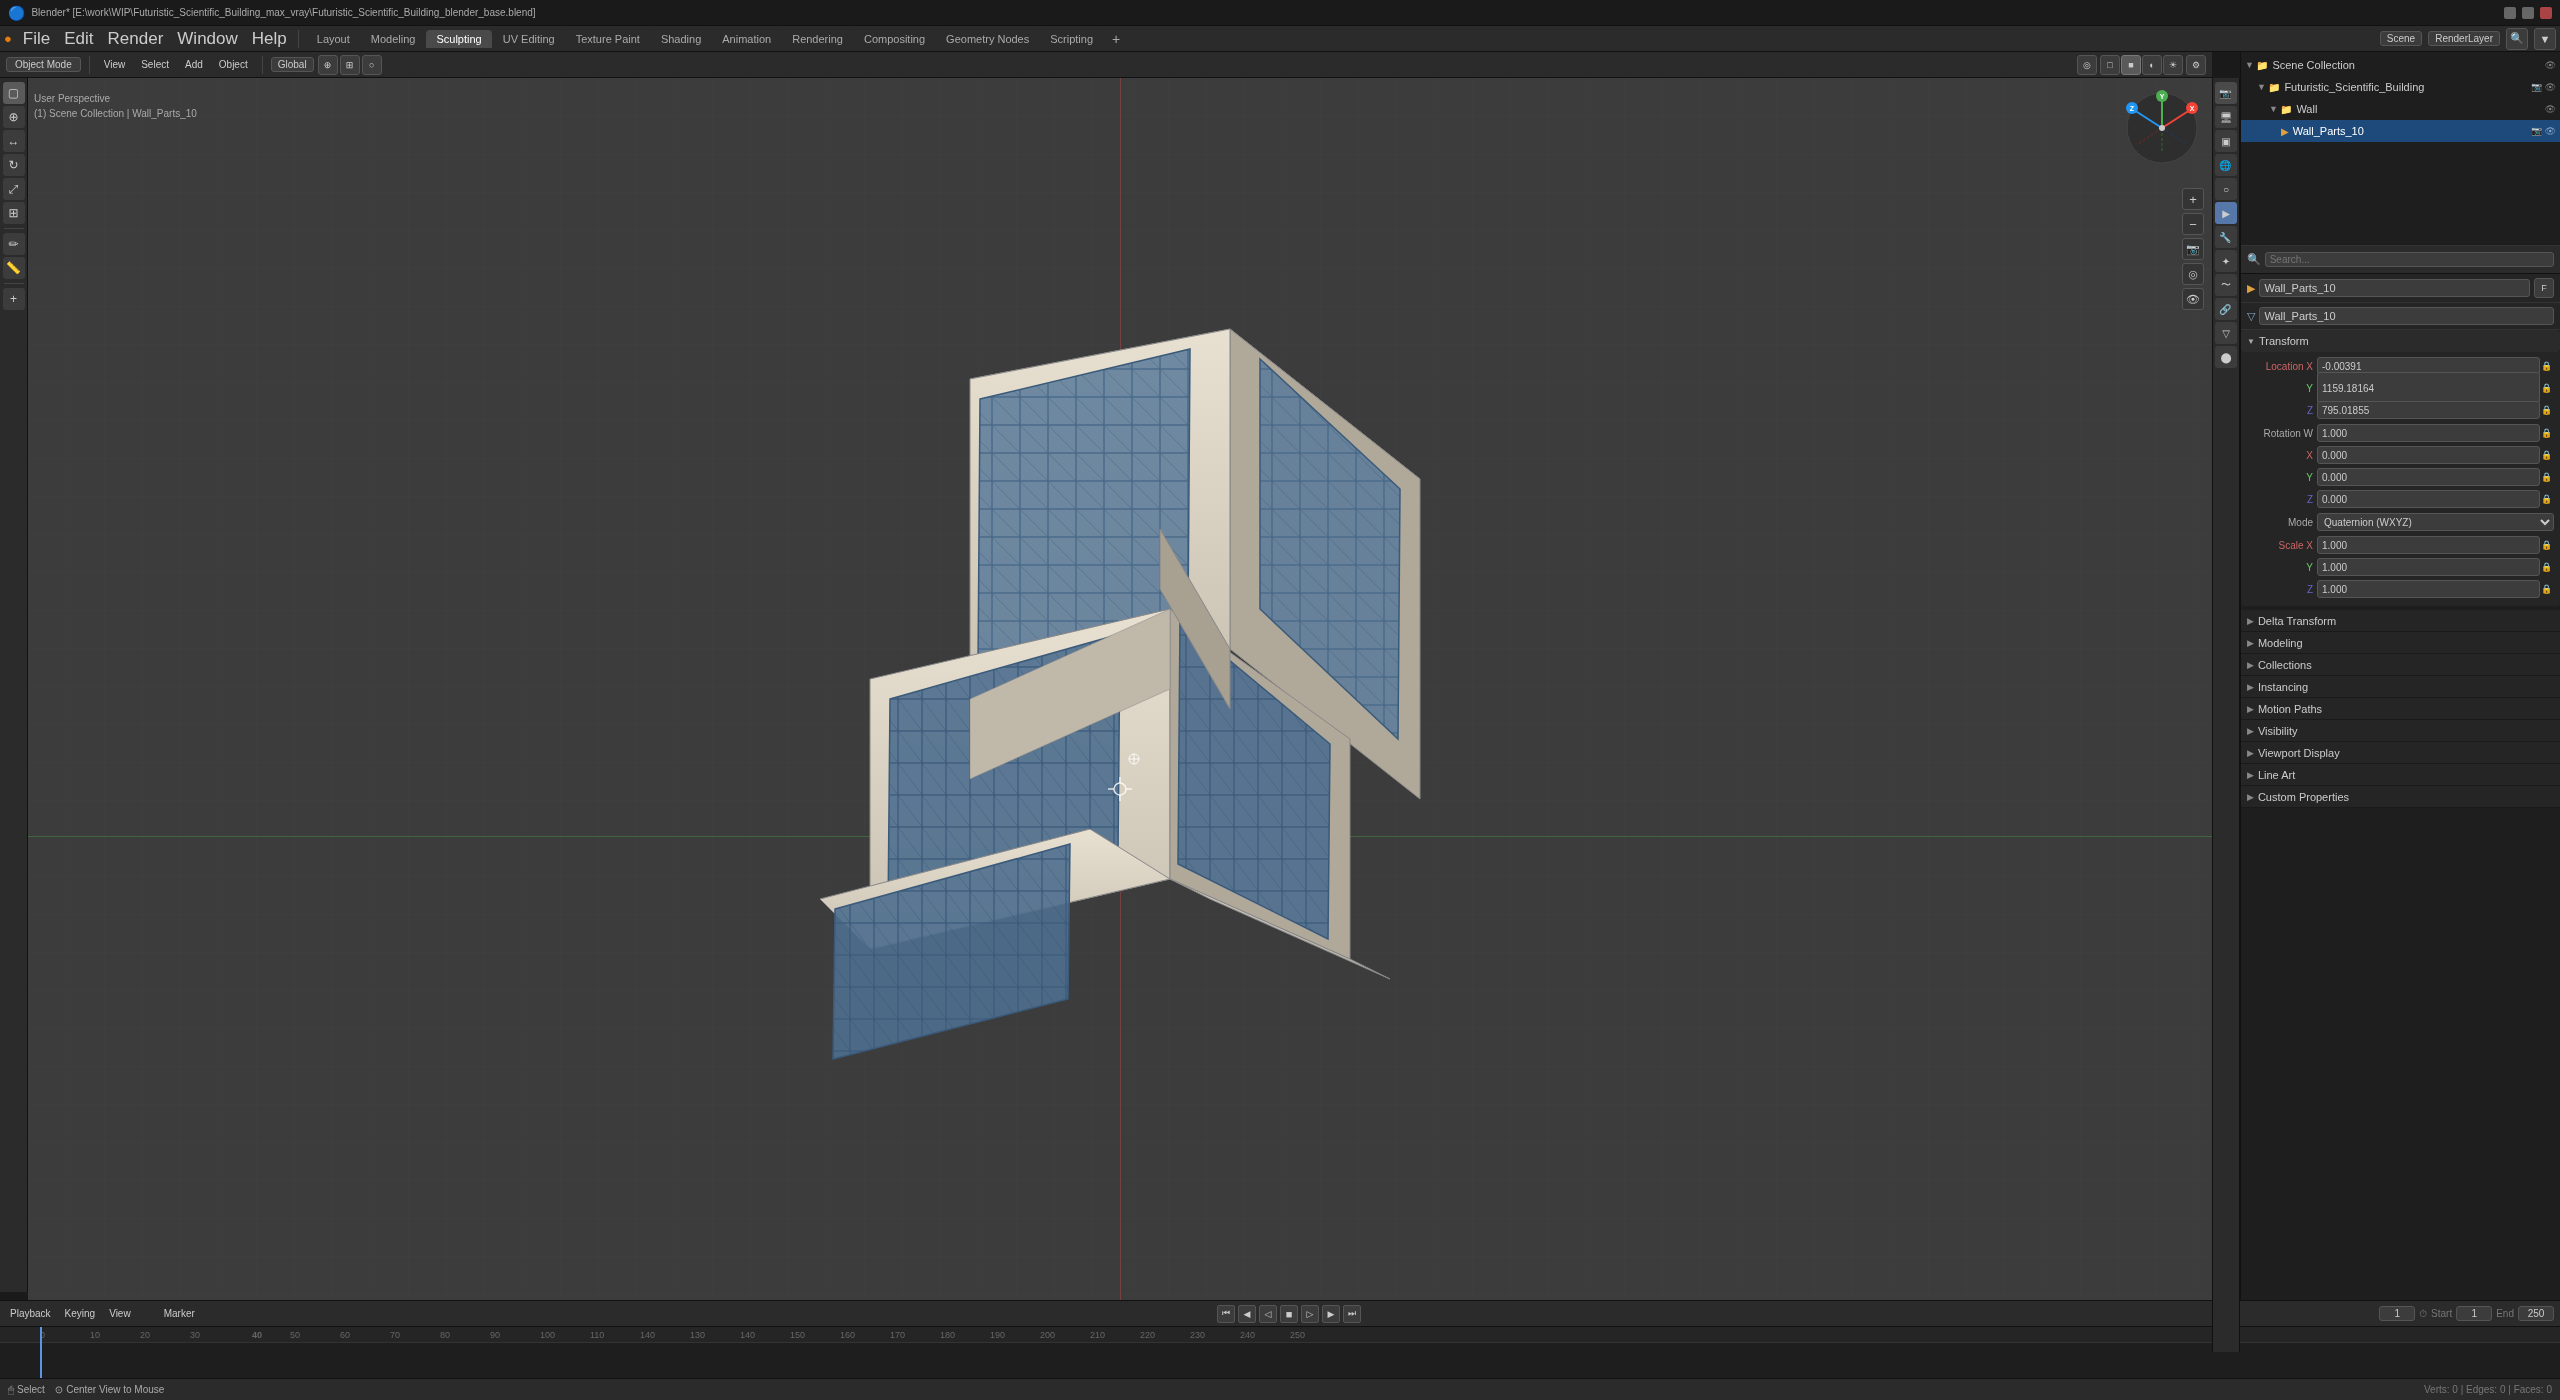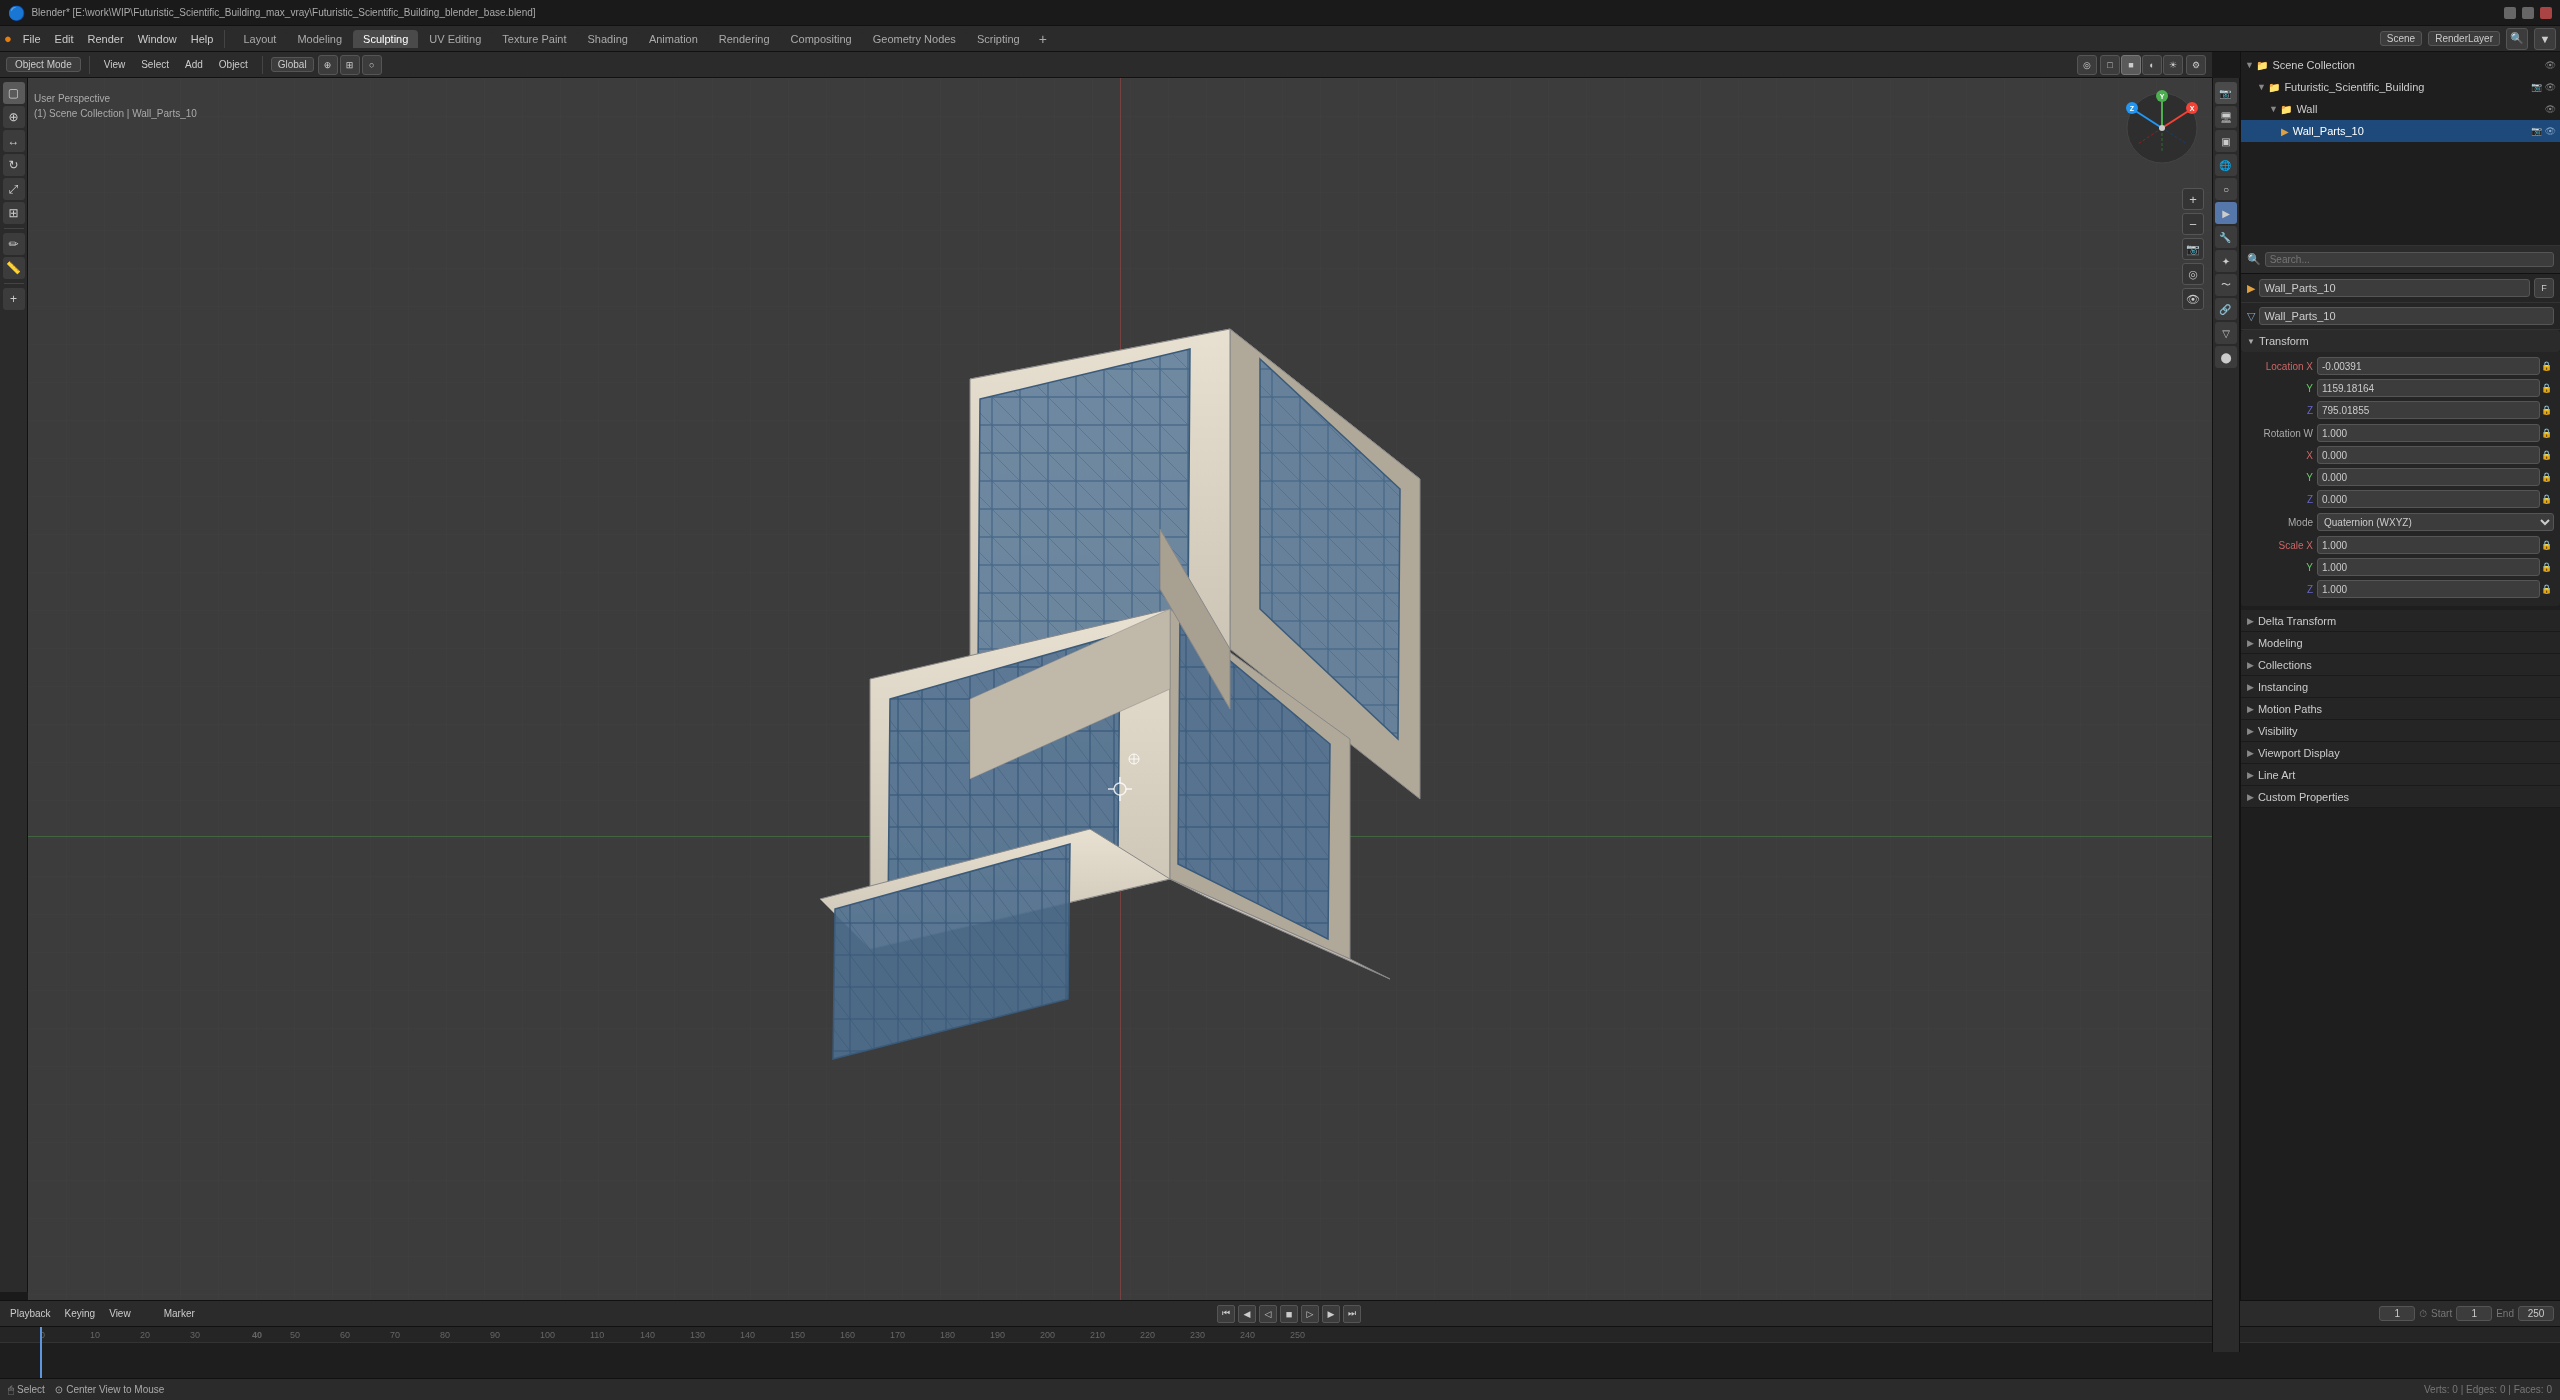--- a/index.html
+++ b/index.html
@@ -8,21 +8,21 @@
       height: 1400px;
       background: #1a1a1a;
       font-family: Arial, sans-serif;
       font-size: 11px;
       color: #ccc;
       overflow: hidden;
       position: relative;
     }
     .menu-item {
       color: #ccc;
-      font-size: 11px;
+      font-size: 17px;
       padding: 2px 7px;
       cursor: pointer;
       border-radius: 3px;
     }
 
     .divider-v {
       width: 1px;
       height: 18px;
       background: #444;
       margin: 0 4px;
@@ -598,21 +598,21 @@
         <div class="prop-section-content" style="padding:4px 6px;background:#252525;">
 
           <div style="margin-bottom:3px;">
             <div style="display:flex;align-items:center;height:20px;margin-bottom:2px;">
               <div style="color:#cc6666;font-size:10px;width:70px;text-align:right;padding-right:4px;">Location X</div>
               <input style="flex: 1 1 0%; background: rgb(60, 60, 60); border: 1px solid rgb(85, 85, 85); border-radius: 3px; color: rgb(204, 204, 204); font-size: 10px; padding: 1px 4px; height: 18px;" value="-0.00391">
               <div style="width:14px;color:#777;font-size:9px;text-align:center;cursor:pointer;">🔒</div>
             </div>
             <div style="display:flex;align-items:center;height:20px;margin-bottom:2px;">
               <div style="color:#66cc66;font-size:10px;width:70px;text-align:right;padding-right:4px;">Y</div>
-              <input style="flex: 1 1 0%; background: rgb(60, 60, 60); border: 1px solid rgb(85, 85, 85); border-radius: 3px; color: rgb(204, 204, 204); font-size: 10px; padding: 1px 4px; height: 18px;" value="1159.18164">
+              <input style="flex: 1 1 0%; background: rgb(60, 60, 60); border: 1px solid rgb(85, 85, 85); border-radius: 3px; color: rgb(204, 204, 204); font-size: 10px; padding: 15px 4px; height: 18px;" value="1159.18164">
               <div style="width:14px;color:#777;font-size:9px;text-align:center;cursor:pointer;">🔒</div>
             </div>
             <div style="display:flex;align-items:center;height:20px;margin-bottom:2px;">
               <div style="color:#6666cc;font-size:10px;width:70px;text-align:right;padding-right:4px;">Z</div>
               <input style="flex: 1 1 0%; background: rgb(60, 60, 60); border: 1px solid rgb(85, 85, 85); border-radius: 3px; color: rgb(204, 204, 204); font-size: 10px; padding: 1px 4px; height: 18px;" value="795.01855">
               <div style="width:14px;color:#777;font-size:9px;text-align:center;cursor:pointer;">🔒</div>
             </div>
           </div>
 
           <div style="margin-bottom:3px;">

